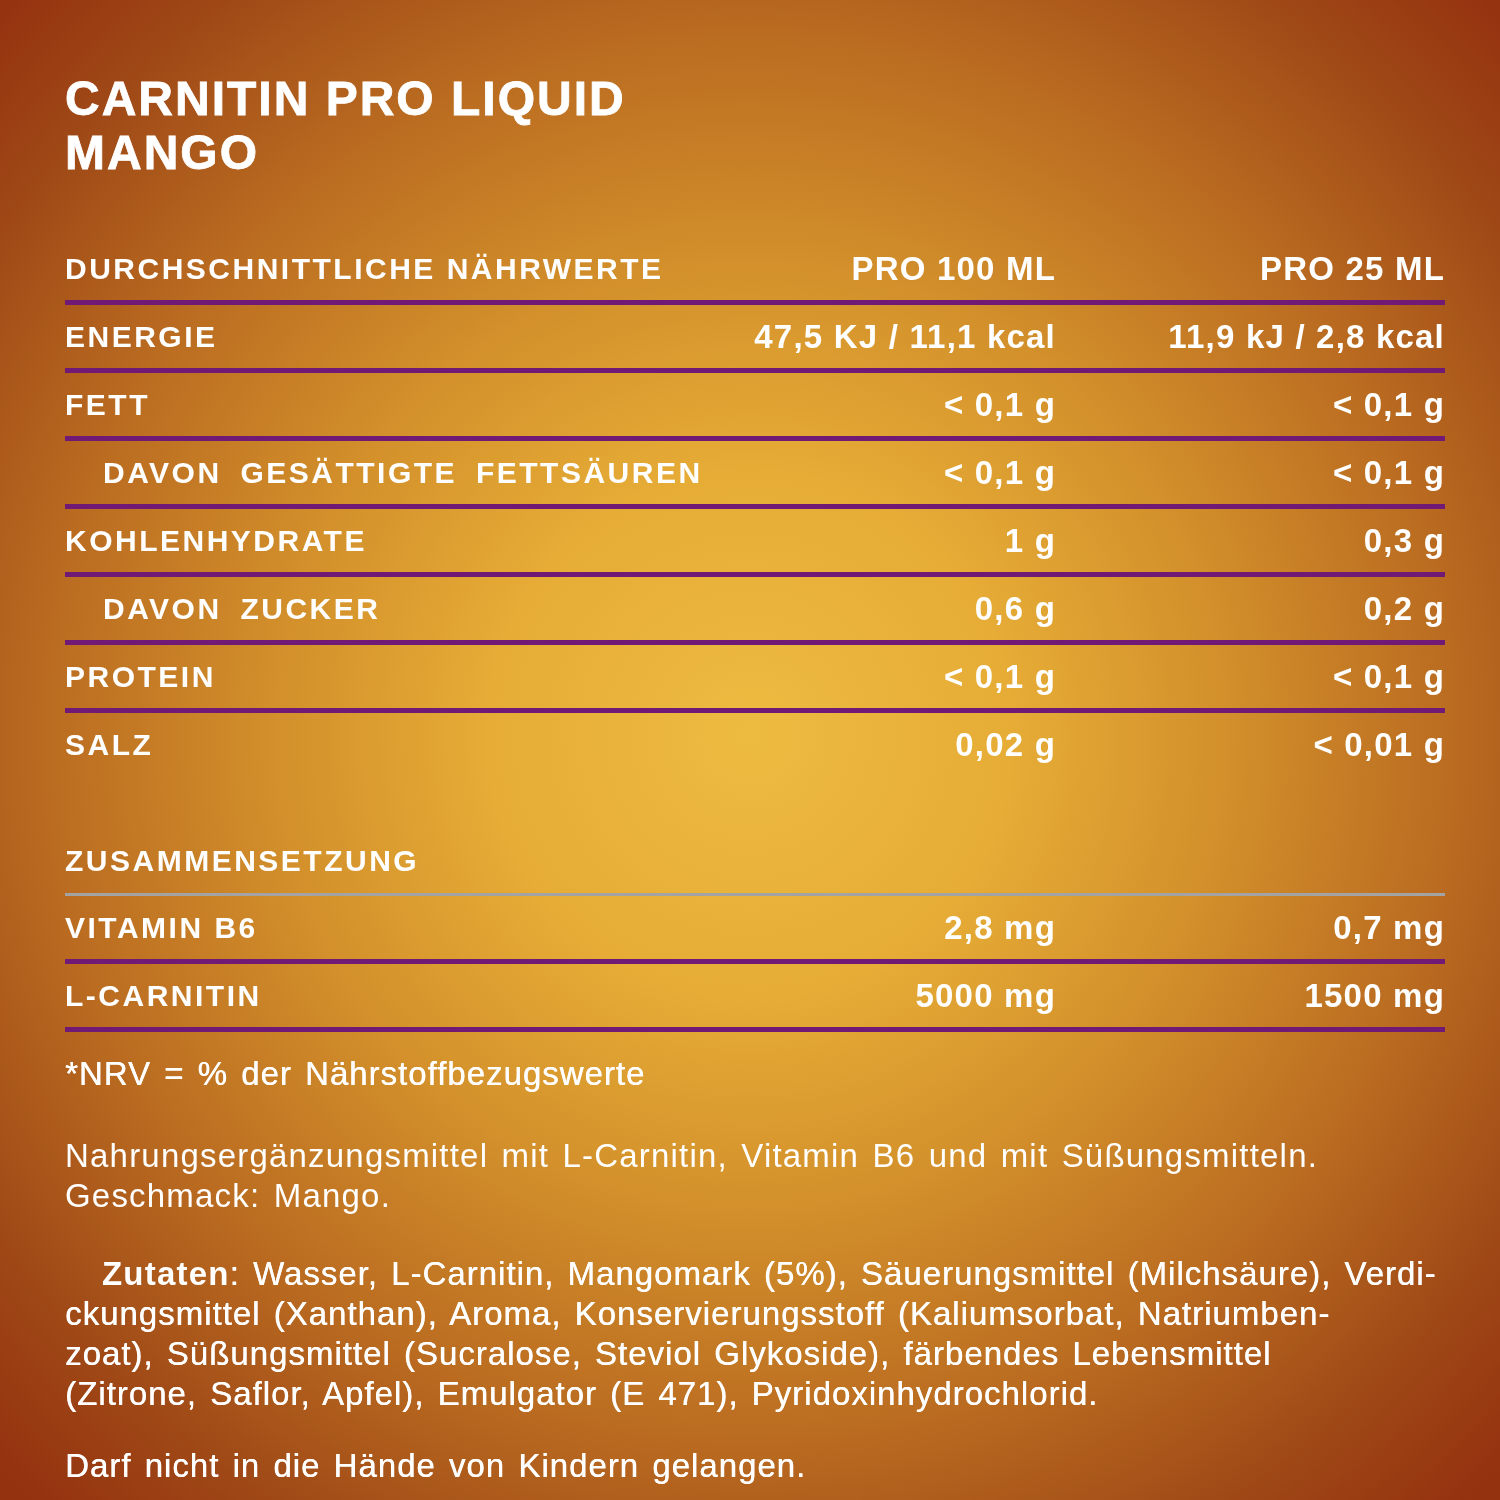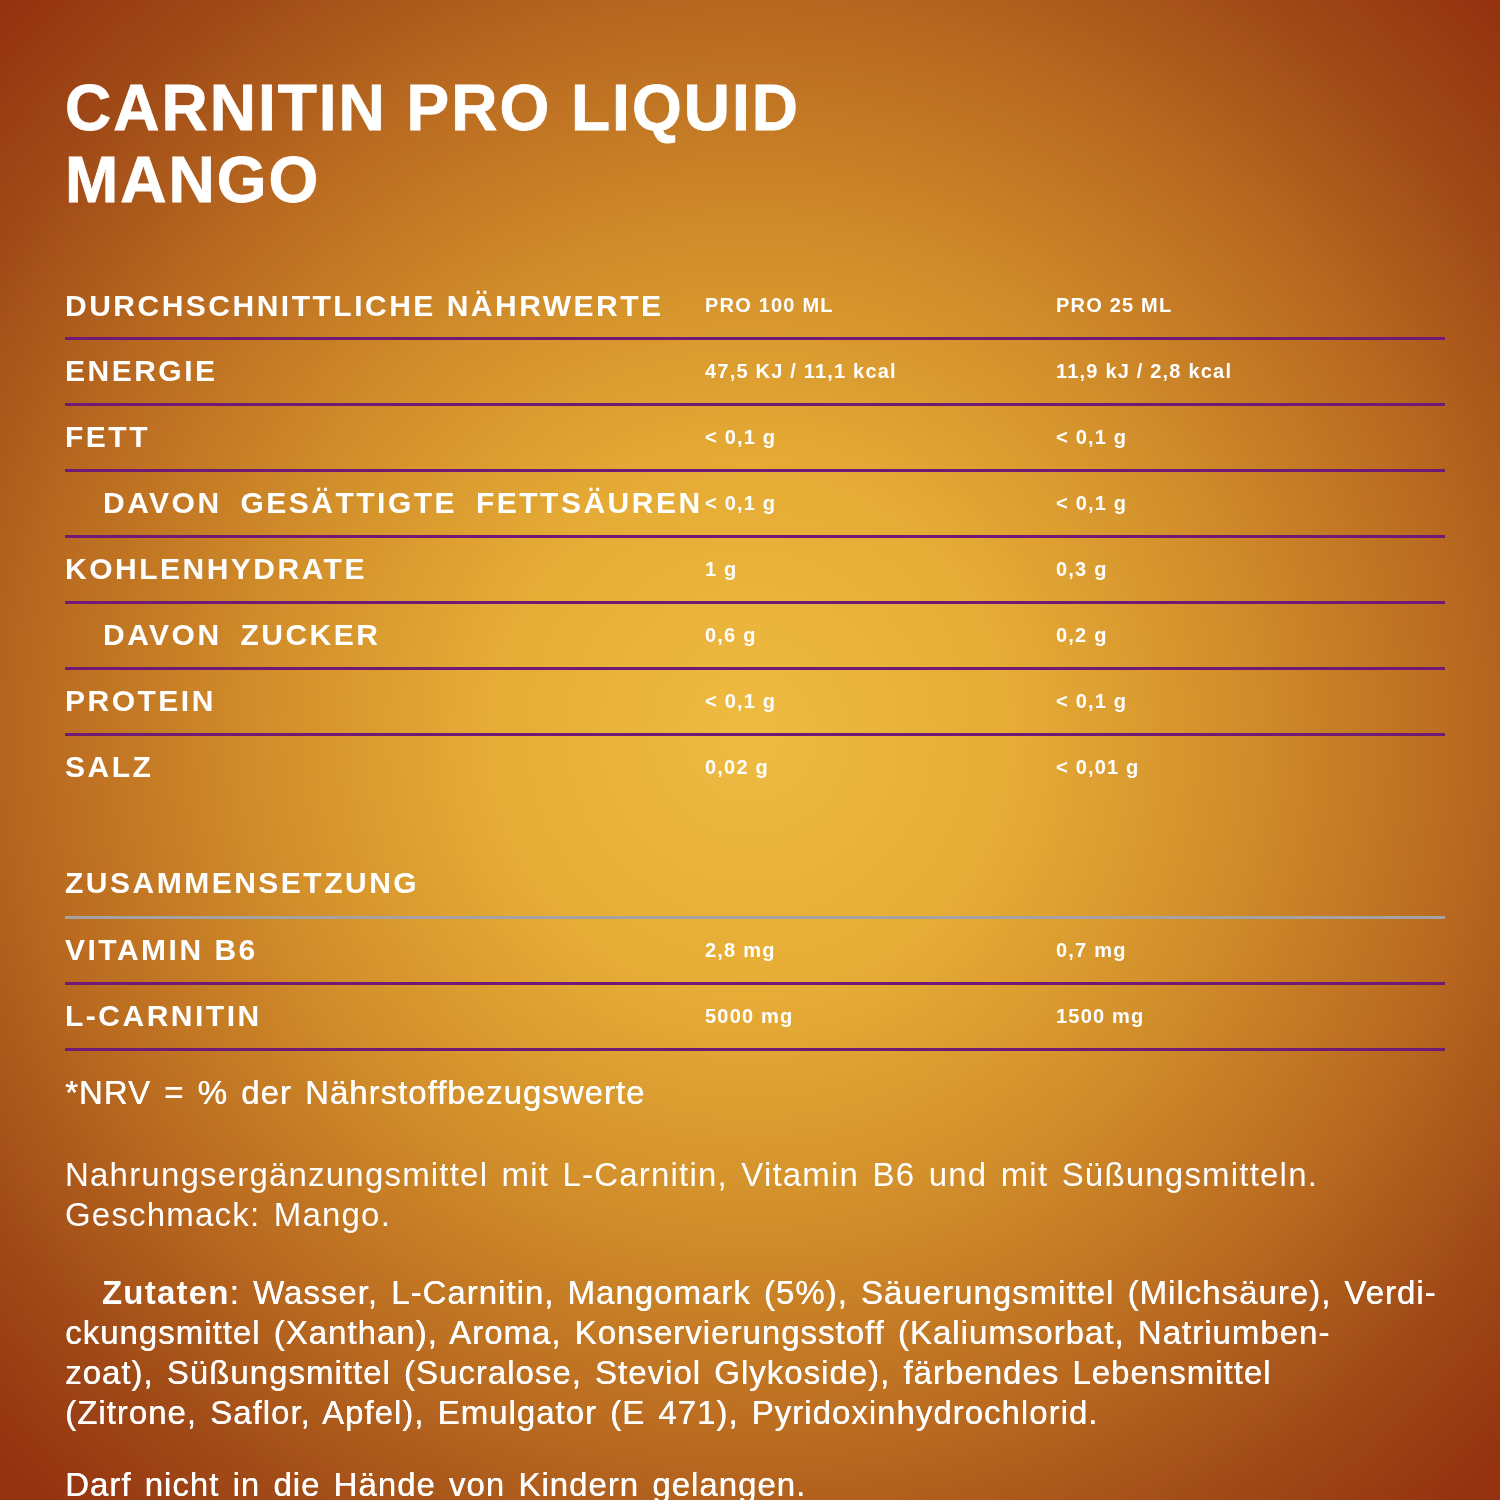--- a/index.html
+++ b/index.html
@@ -9,44 +9,44 @@
     color: #FFFFFF;
     background:
       radial-gradient(ellipse 1050px 1050px at 50% 49%,
         #EEBB41 0%, #E6AC36 25%, #D3902B 45%,
         #B96A20 68%, #A04A17 85%, #94310F 100%);
   }
   .page { padding: 72px 55px 0 65px; width: 1380px; }
 
   
   .title {
-    font-size: 64px; font-weight: 700; line-height: 1.13;
+    font-size: 48px; font-weight: 700; line-height: 1.13;
     letter-spacing: 2px; -webkit-text-stroke: 0.8px #FFFFFF;
     margin: 0 0 0 0; text-transform: uppercase;
   }
 
   
   .table { width: 1380px; }
   .nutrition { margin-top: 58px; }
   .t-row {
     display: grid;
     grid-template-columns: 640px 351px 389px;
     align-items: center;
     height: 63px;
   }
   .t-row.head { height: 62px; }
-  .t-row.lined { border-bottom: 3px solid #701a75; }
+  .t-row.lined { border-bottom: 5px solid #701a75; }
   .t-label {
     font-size: 30px; font-weight: 700; letter-spacing: 2.5px;
     white-space: nowrap;
   }
   .t-label.indent { padding-left: 38px; word-spacing: 8px; }
   .t-val {
-    font-size: 20px; font-weight: 700; letter-spacing: 1.2px;
-    white-space: nowrap;
+    font-size: 33px; font-weight: 700; letter-spacing: 1.2px;
+    text-align: right; white-space: nowrap;
   }
   .comp-heading-row {
     display: flex; align-items: center; height: 65px;
     margin-top: 52px; border-bottom: 3px solid #a3a3a3;
   }
 
   
   .note {
     font-size: 33px; letter-spacing: 1px; word-spacing: 3px;
     text-shadow: 0.4px 0 0 currentColor;

